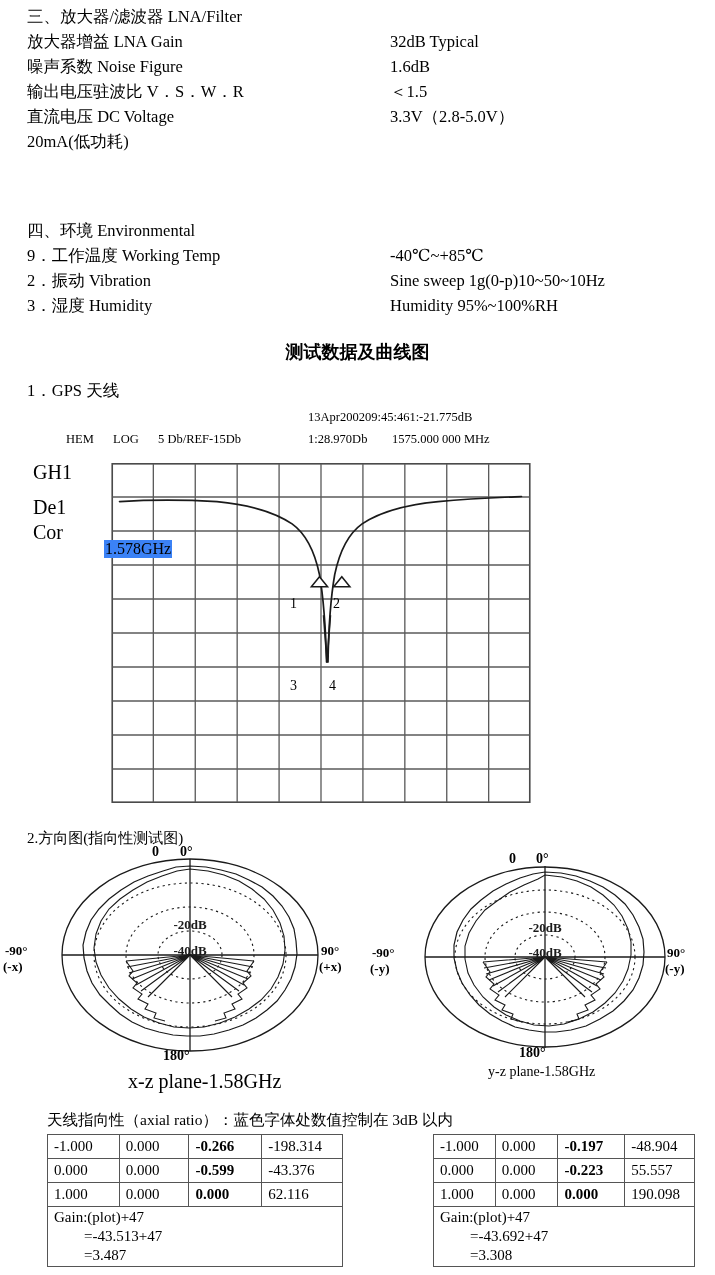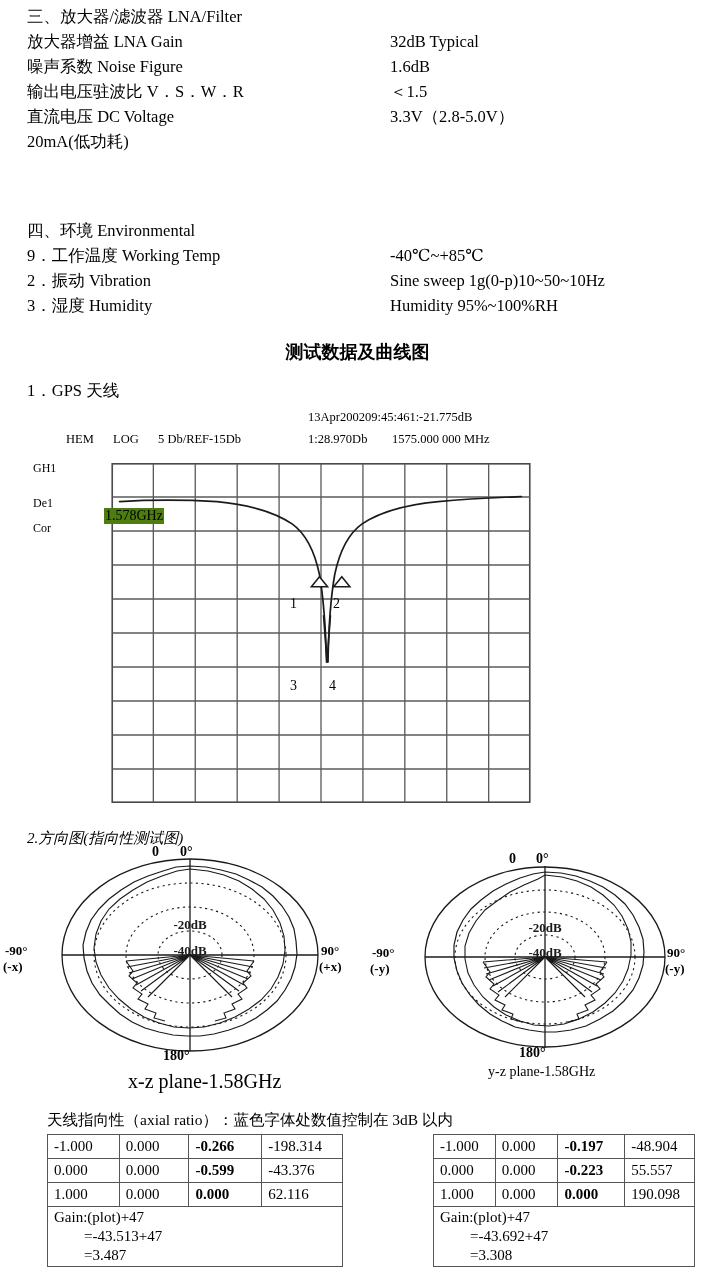--- a/index.html
+++ b/index.html
@@ -52,34 +52,35 @@
   
   .chart-wrap { position: absolute; left: 0; top: 0; width: 715px; }
   .chart-hdr-line {
     position: absolute;
     font-size: 12.5px;
     white-space: nowrap;
     font-family: "Liberation Serif", serif;
   }
   .chart-side-label {
     position: absolute;
-    font-size: 12px;
+    font-size: 20px;
     white-space: nowrap;
   }
   .chart-marker-label {
     position: absolute;
     font-size: 14px;
   }
   .freq-label {
     position: absolute;
-    font-size: 14px;
-    white-space: nowrap;
-    background: #4d7c0f;
+    font-size: 16px;
+    white-space: nowrap;
+    background: #3b82f6;
     padding: 0 1px;
     z-index: 4;
+    margin-top: 32px;
   }
 
   
   .polar-cap {
     position: absolute;
     font-size: 13px;
     white-space: nowrap;
     font-family: "Liberation Serif", serif;
   }
   .section-label {
@@ -221,21 +222,21 @@
       <path d="M 197,122 L 205,112 L 213,122 Z" fill="#ffffff" stroke="#1a1a1a" stroke-width="1.5"></path>
       <path d="M 219,122 L 227,112 L 235,122 Z" fill="#ffffff" stroke="#1a1a1a" stroke-width="1.5"></path>
     </svg>
 
     <div class="chart-marker-label" style="left:290px; top:596px;">1</div>
     <div class="chart-marker-label" style="left:333px; top:596px;">2</div>
     <div class="chart-marker-label" style="left:290px; top:678px;">3</div>
     <div class="chart-marker-label" style="left:329px; top:678px;">4</div>
   </div>
 
-  <div class="section-label" style="left:27px; top:829px;font-style:italic;">2.方向图(指向性测试图)</div>
+  <div class="section-label" style="left:27px; top:829px;">2.方向图(指向性测试图)</div>
 
   <div style="position:absolute; left:30px; top:855px; width:320px; height:215px;">
     <svg width="320" height="200" viewBox="0 0 320 200">
       <defs>
         <clipPath id="clipA">
             <ellipse cx="160" cy="100" rx="128" ry="96"></ellipse>
           </clipPath>
       </defs>
 
       <ellipse cx="160" cy="100" rx="128" ry="96" fill="none" stroke="#1a1a1a" stroke-width="1.3"></ellipse>

